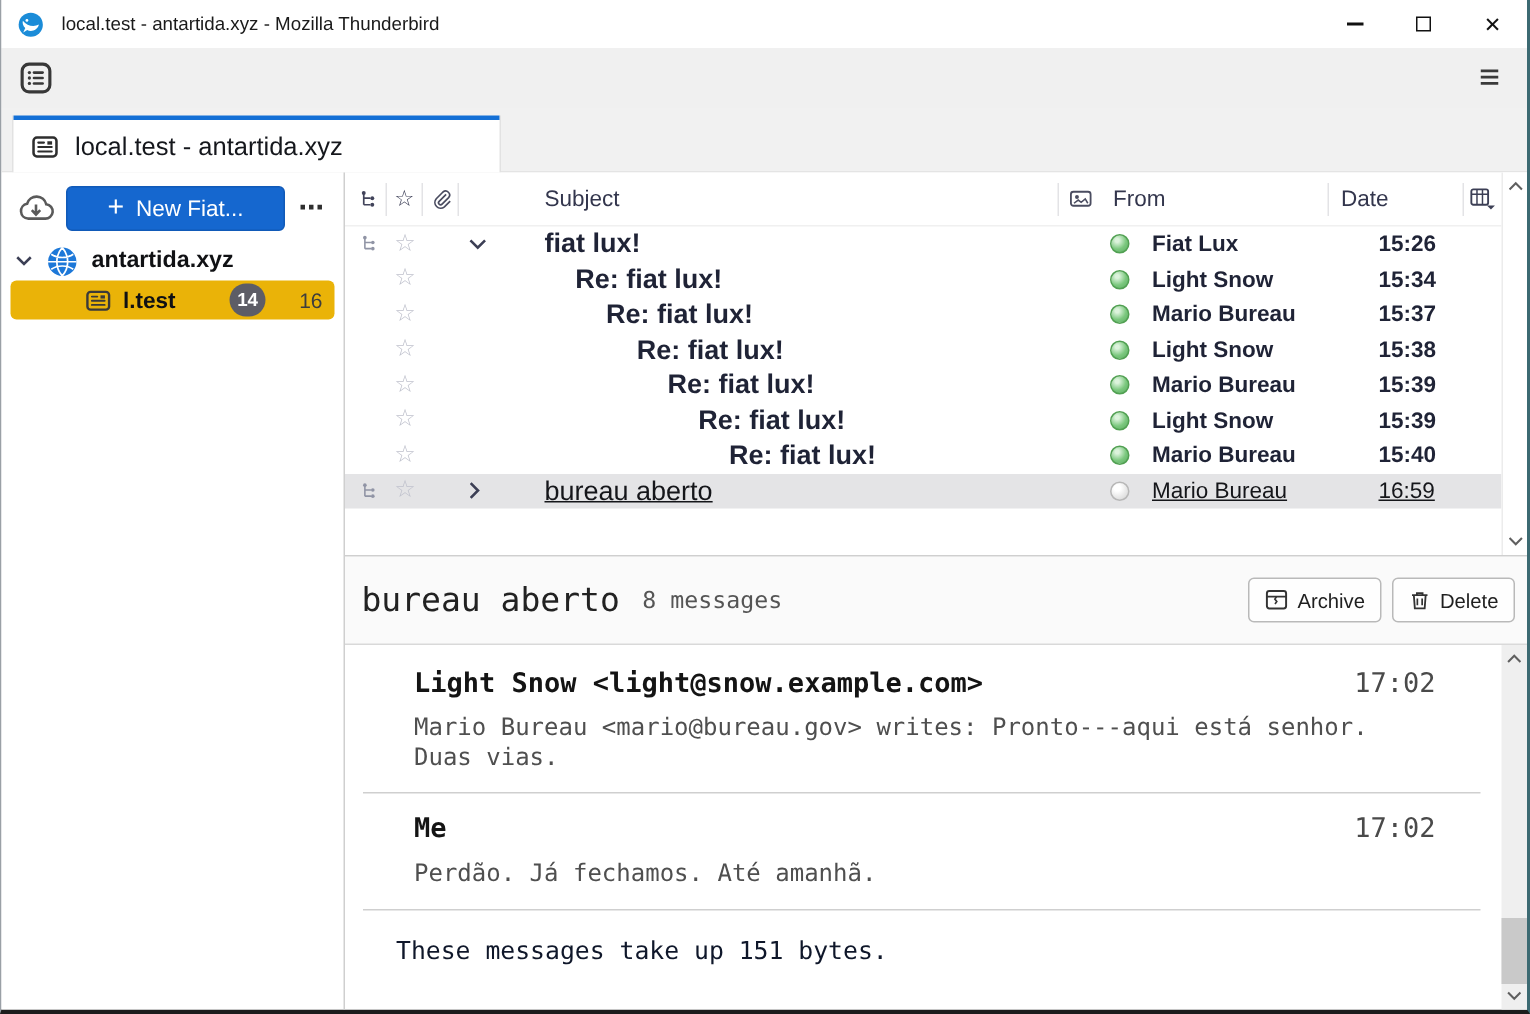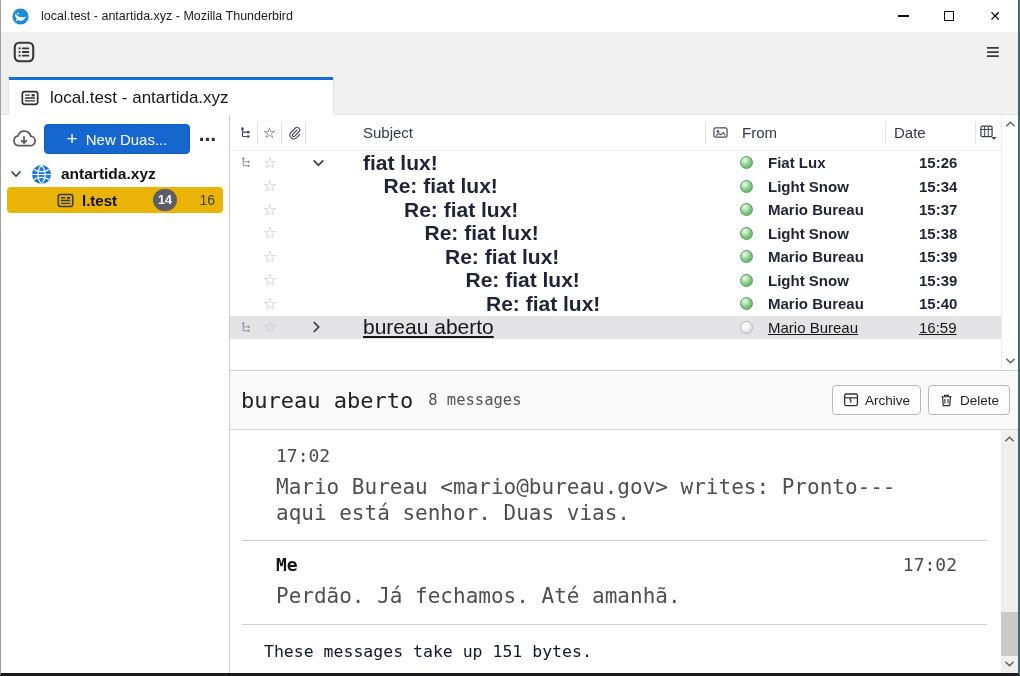--- a/index.html
+++ b/index.html
@@ -74,21 +74,21 @@
 
   .row { height:23.5px; display:flex; align-items:center; padding-left:4px; }
   .row.selected { background:#e4e4e6; }
   .rc { display:flex; align-items:center; justify-content:center; }
   .rc-thread { width:24px; color:#9094a5; }
   .rc-star { width:24px; font-size:16px; color:#c0c2cd; line-height:1; }
   .rc-clip { width:24px; }
   .rc-subject { flex:1; position:relative; justify-content:flex-start; overflow:hidden;
     padding-left:calc(57px + var(--lvl,0) * 20.5px); }
   .twisty { position:absolute; left:6px; top:50%; transform:translateY(-50%); color:#3c3f55; display:flex; }
-  .subj-txt { font-size:21px; font-weight:700; color:#1f2336; white-space:nowrap; }
+  .subj-txt { font-size:18px; font-weight:700; color:#1f2336; white-space:nowrap; }
   .rc-corr { width:30px; }
   .rc-from { width:150px; justify-content:flex-start; padding-left:7px; }
   .from-txt { font-size:15px; font-weight:700; color:#1f2336; white-space:nowrap; }
   .rc-date { width:90px; justify-content:flex-start; padding-left:8px; }
   .date-txt { font-size:15px; font-weight:700; color:#1f2336; }
   .row.selected .subj-txt, .row.selected .from-txt, .row.selected .date-txt {
     font-weight:400; color:#15161a; text-decoration:underline; }
   .dot { width:13px; height:13px; border-radius:50%; }
   .dot.green { background:radial-gradient(circle at 35% 30%, #dcf3dc 0 12%, #7cc87f 55%, #58aa5e);
     border:1px solid #51a052; }
@@ -109,21 +109,21 @@
     background:#fefefe; border:1px solid #b9b9b9; border-radius:4px; font-size:13.5px; color:#1f1f1f; }
 
   
   .msg-pane { flex:1 1 auto; position:relative; min-height:0; background:#fff; }
   .msg-scroll { position:absolute; left:0; right:17px; top:0; bottom:0; overflow:hidden;
     font-family:"DejaVu Sans Mono","Liberation Mono",monospace; padding:13px 12px 0 12px; }
   .msg-block { margin-left:34px; margin-right:32px; }
   .msg-head { display:flex; justify-content:space-between; align-items:baseline; margin-top:2px; }
   .msg-sender { font-size:18px; font-weight:700; color:#141414; white-space:nowrap; }
   .msg-time { font-size:18px; color:#4a4a4a; }
-  .msg-body { font-size:21px; color:#4f4f4f; line-height:1.22; width:660px; margin-top:9px; }
+  .msg-body { font-size:16px; color:#4f4f4f; line-height:1.22; width:660px; margin-top:9px; }
   .msg-sep { border:none; border-top:1px solid #cfcfcf; margin:14px 2px 13px 0; }
   .msg-footer { margin-left:22px; font-size:16.5px; color:#0f172a; padding-top:4px; }
 
   .msg-scrollbar { position:absolute; right:0; top:0; bottom:0; width:17px; background:#efefef;
     display:flex; flex-direction:column; justify-content:space-between; align-items:center;
     padding:5px 0; color:#5f5f5f; }
   .msg-thumb { position:absolute; right:0; bottom:17px; width:17px; height:44px; background:#c9c9c9; }
 
   svg { display:block; }
 </style>
@@ -191,21 +191,21 @@
         <span class="cloud-btn">
           <span>
             <svg viewBox="0 0 24 24" width="26" height="26">
                 <path d="M7 18.2a4.6 4.6 0 0 1-.5-9.1 6.1 6.1 0 0 1 11.8.3 4.1 4.1 0 0 1-.9 8.8z" fill="none" stroke="#5a5a5a" stroke-width="1.6"></path>
                 <path d="M12 9.5v6M9.4 13l2.6 2.7 2.6-2.7" fill="none" stroke="#5a5a5a" stroke-width="1.6"></path>
               </svg>
           </span>
         </span>
         <div class="newmsg-btn">
           <span class="newmsg-plus">+</span>
-          <span class="newmsg-label">New Duas...</span>
+          <span class="newmsg-label">New Fiat...</span>
         </div>
         <span class="meatballs-btn"><span>⋯</span></span>
       </div>
 
       <div class="account-row">
         <span class="acct-chevron">
           <svg viewBox="0 0 12 8" width="12" height="8">
               <path d="M1.5 1.5 6 6l4.5-4.5" fill="none" stroke="currentColor" stroke-width="1.7"></path>
             </svg>
         </span>
@@ -495,20 +495,21 @@
             <span>Delete</span>
           </button>
         </div>
       </div>
 
       <div class="msg-pane">
         <div class="msg-scroll">
 
           <div class="msg-block">
             <div class="msg-head">
+              <span class="msg-sender">Light Snow &lt;light@snow.example.com&gt;</span>
               <span class="msg-time">17:02</span>
             </div>
             <div class="msg-body">Mario Bureau &lt;mario@bureau.gov&gt; writes: Pronto---aqui está senhor. Duas vias.</div>
           </div>
 
           <hr class="msg-sep">
 
           <div class="msg-block">
             <div class="msg-head">
               <span class="msg-sender">Me</span>

